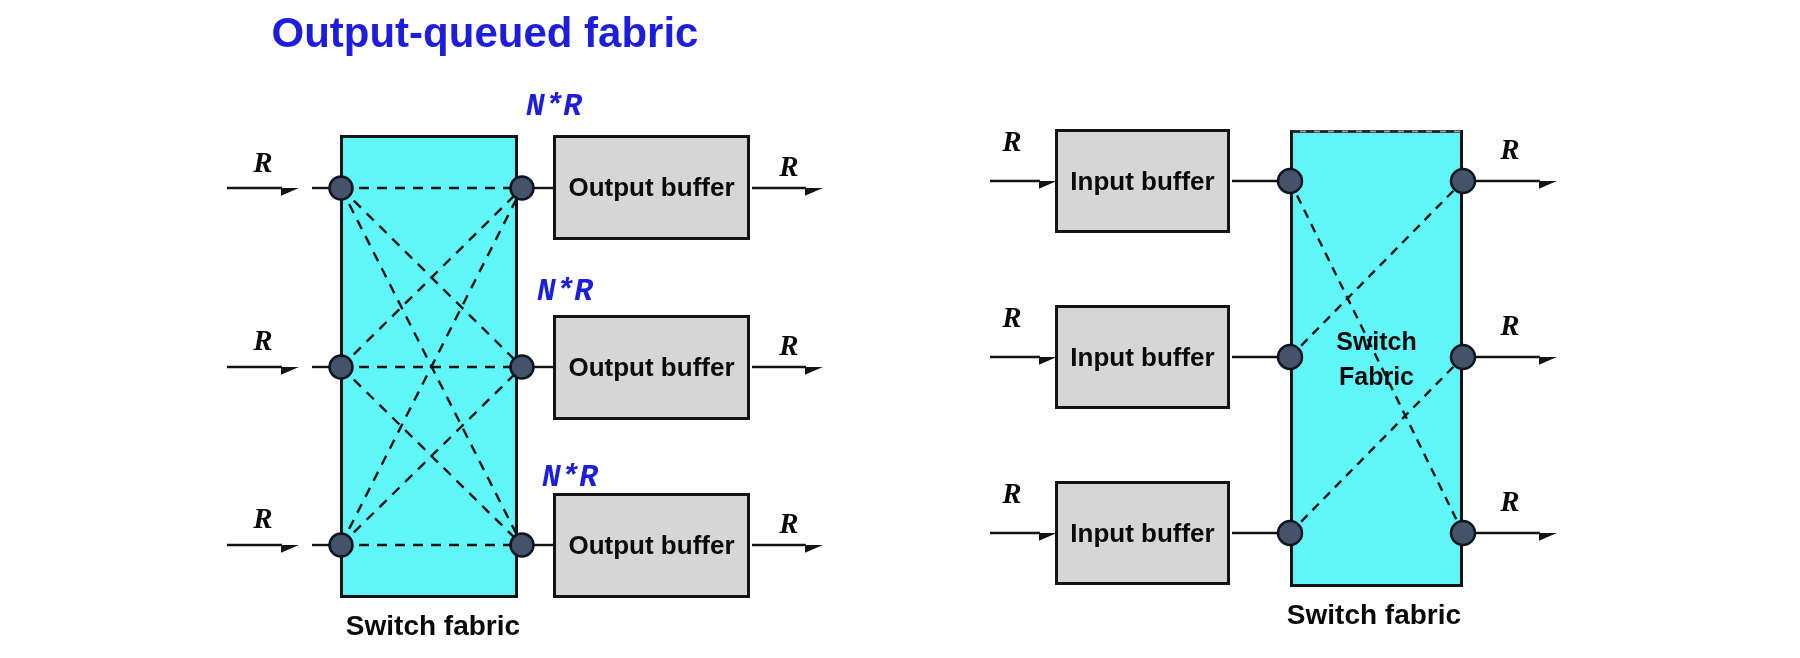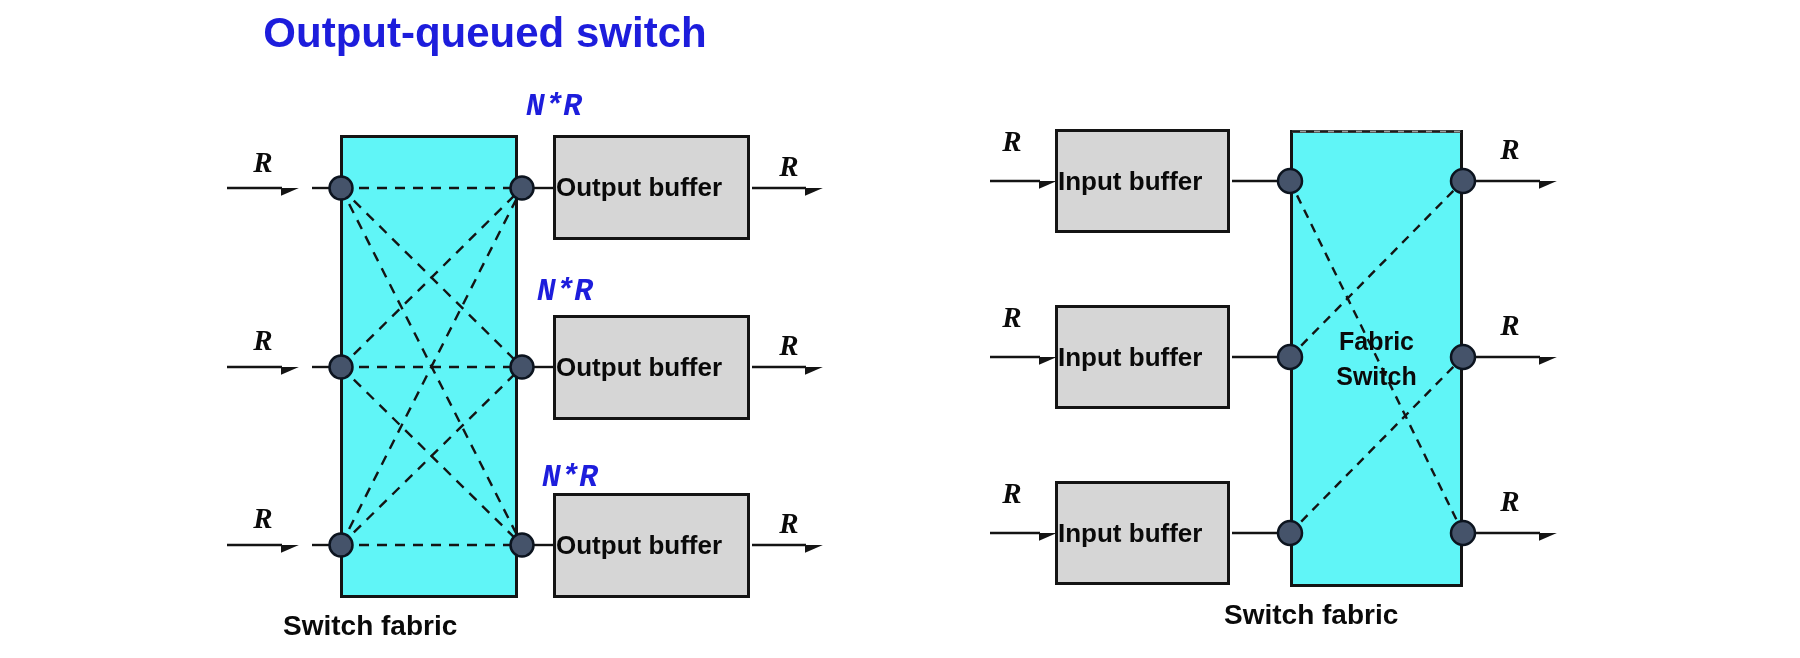--- a/index.html
+++ b/index.html
@@ -10,33 +10,33 @@
   .layer-text{position:absolute;inset:0;z-index:3;pointer-events:none;}
 
   .diagram-title{position:absolute;width:500px;text-align:center;
       font-weight:700;font-size:42px;line-height:46px;color:var(--accent_blue);}
 
   .fabric-box{position:absolute;background:var(--fabric_cyan);
       border:3px solid #141414;box-sizing:border-box;}
 
   .buffer-box{position:absolute;background:var(--box_gray);
       border:3px solid #141414;box-sizing:border-box;
-      display:flex;align-items:center;justify-content:flex-start;
+      display:flex;align-items:center;justify-content:center;
       font-weight:700;font-size:26px;color:#0a0a0a;letter-spacing:0px;}
 
   .r-label{position:absolute;transform:translate(-50%,-50%);
       font-family:"Liberation Serif",serif;font-weight:700;font-style:italic;
       font-size:29px;color:#0a0a0a;}
 
   .nr-label{position:absolute;transform:translate(-50%,-50%);
       font-family:Liberation Mono, monospace;font-weight:700;font-style:italic;
       font-size:31px;color:var(--accent_blue);}
 
   .fabric-caption{position:absolute;width:300px;transform:translateX(-50%);
-      text-align:left;font-weight:700;font-size:28px;color:#0a0a0a;}
+      text-align:center;font-weight:700;font-size:28px;color:#0a0a0a;}
 
   .fabric-inner-label{position:absolute;text-align:center;
       font-weight:700;font-size:25px;line-height:35px;color:#0a0a0a;}
   .fabric-inner-label span{display:block;}
 
   .mesh-line{stroke:var(--line_dark);stroke-width:2.4;stroke-dasharray:10 8;fill:none;}
   .perm-line{stroke:var(--line_dark);stroke-width:2.4;stroke-dasharray:9 7;fill:none;}
   .flow-line{stroke:var(--line_dark);stroke-width:2.6;fill:none;}
   .conn-line{stroke:var(--line_dark);stroke-width:2.4;fill:none;}
   .edge-gray{stroke:#9aa0a0;stroke-width:2;fill:none;}
@@ -145,21 +145,21 @@
       <circle class="port-node" cx="1290" cy="357" r="12"></circle>
       <circle class="port-node" cx="1290" cy="533" r="12"></circle>
       <circle class="port-node" cx="1463" cy="181" r="12"></circle>
       <circle class="port-node" cx="1463" cy="357" r="12"></circle>
       <circle class="port-node" cx="1463" cy="533" r="12"></circle>
     </g>
   </svg>
 
   <div class="layer-text">
 
-    <div class="diagram-title" style="left:235px;top:10px;">Output-queued switch</div>
+    <div class="diagram-title" style="left:235px;top:10px;">Output-queued fabric</div>
 
     <div class="r-label" style="left:263px;top:162px;">R</div>
     <div class="r-label" style="left:263px;top:340px;">R</div>
     <div class="r-label" style="left:263px;top:518px;">R</div>
 
     <div class="nr-label" style="left:554px;top:106px;">N*R</div>
     <div class="nr-label" style="left:565px;top:291px;">N*R</div>
     <div class="nr-label" style="left:570px;top:477px;">N*R</div>
 
     <div class="r-label" style="left:789px;top:166px;">R</div>
@@ -170,20 +170,20 @@
 
     <div class="r-label" style="left:1012px;top:141px;">R</div>
     <div class="r-label" style="left:1012px;top:317px;">R</div>
     <div class="r-label" style="left:1012px;top:493px;">R</div>
 
     <div class="r-label" style="left:1510px;top:149px;">R</div>
     <div class="r-label" style="left:1510px;top:325px;">R</div>
     <div class="r-label" style="left:1510px;top:501px;">R</div>
 
     <div class="fabric-inner-label" style="left:1290px;top:324px;width:173px;">
+      <span>Switch</span>
       <span>Fabric</span>
-      <span>Switch</span>
     </div>
 
     <div class="fabric-caption" style="left:1374px;top:599px;">Switch fabric</div>
   </div>
 
 </div>
 
 </body></html>

